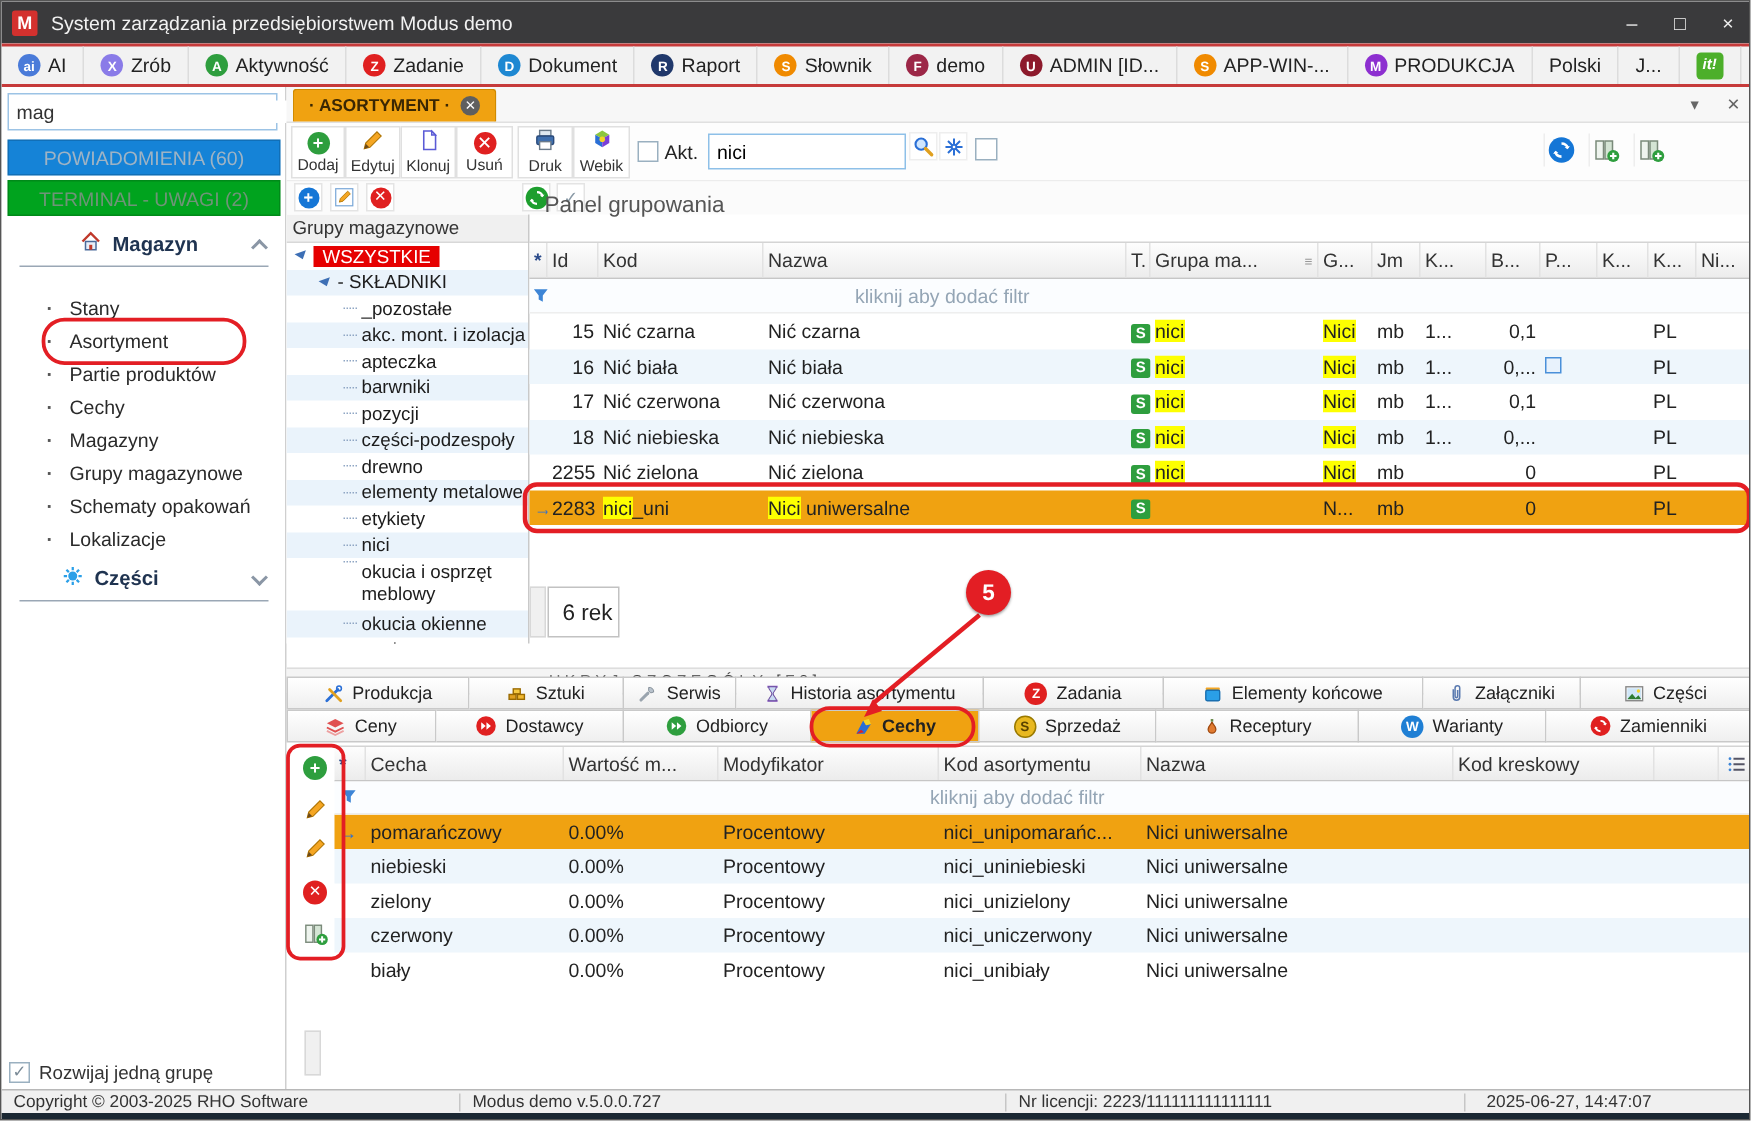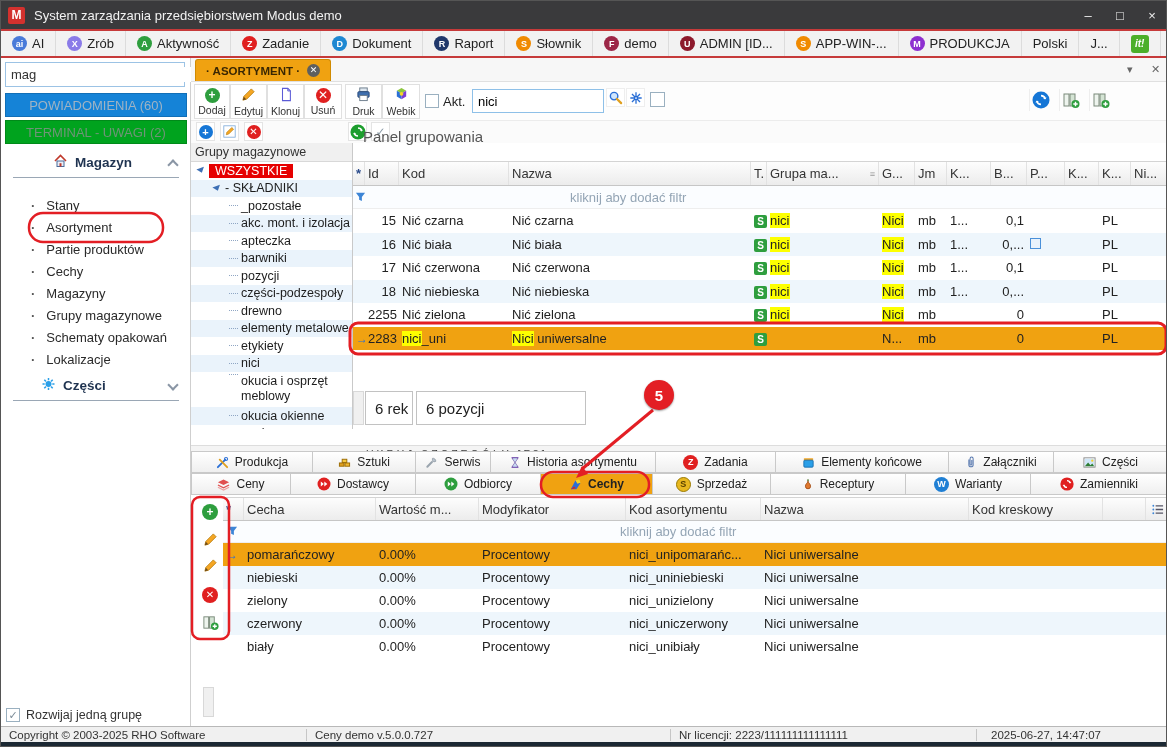--- a/index.html
+++ b/index.html
@@ -554,21 +554,20 @@
         <div class="num">0</div>
       <div></div>
         <div></div>
         <div>PL</div>
         <div></div>
     </div>
   </div>
 
   <div class="abs count-strip" style="left:352px"></div>
   <div class="abs count-box" style="left:364px;width:48px">6 rek</div>
-  <div class="abs count-box" style="left:415px;width:170px">6 pozycji</div>
 
   <div class="abs splitter">
     <span class="split-label">UKRYJ SZCZEGÓŁY [F8]</span>
   </div>
 
   <div class="abs dtabs" style="top:450px">
     <div class="dtab" style="width:122px">
       <span class="dticon">
           <svg width="13" height="13" viewBox="0 0 14 14">
             <path d="M2 12L10 4" stroke="#2a6fd6" stroke-width="2" stroke-linecap="round"></path>
@@ -818,21 +817,21 @@
         <div></div>
         <div></div>
     </div>
   </div>
 
   <div class="abs count-strip" style="left:202px;top:686px;height:30px"></div>
 
   <div class="abs statusbar">
     <span style="margin-left:8px;width:297px">Copyright © 2003-2025 RHO Software</span>
     <span class="ssep"></span>
-    <span style="margin-left:8px;width:355px">Ceny demo v.5.0.0.727</span>
+    <span style="margin-left:8px;width:355px">Modus demo v.5.0.0.727</span>
     <span class="ssep"></span>
     <span style="margin-left:8px;width:297px">Nr licencji: 2223/111111111111111</span>
     <span class="ssep"></span>
     <span style="margin-left:14px">2025-06-27, 14:47:07</span>
   </div>
   <div class="abs bottombar"></div>
 
   <svg class="abs overlay" width="1167" height="747" viewBox="0 0 1167 747">
     <rect x="28" y="212" width="134" height="29" rx="14" fill="none" stroke="#e31e24" stroke-width="2.5"></rect>
     <rect x="349" y="322" width="816" height="31" rx="8" fill="none" stroke="#e31e24" stroke-width="3"></rect>

